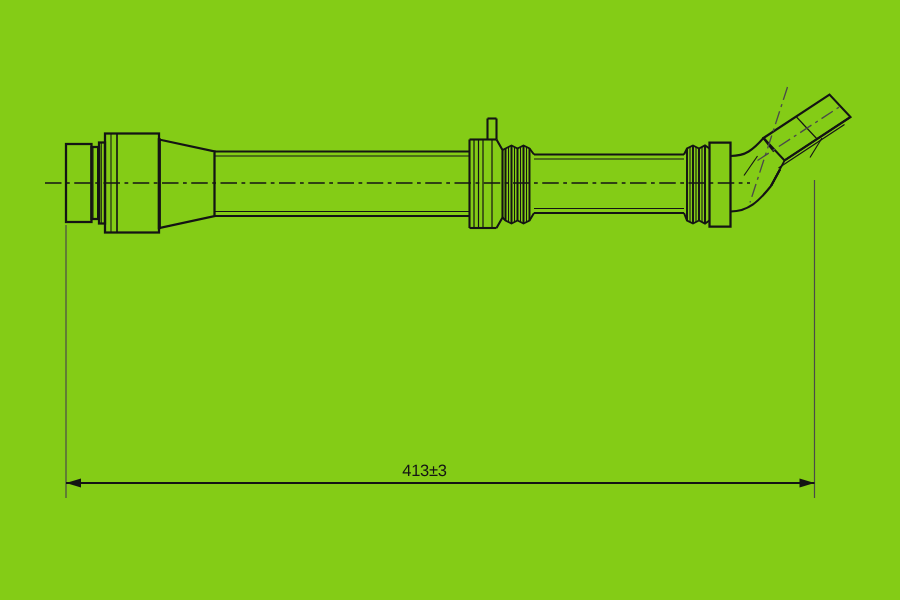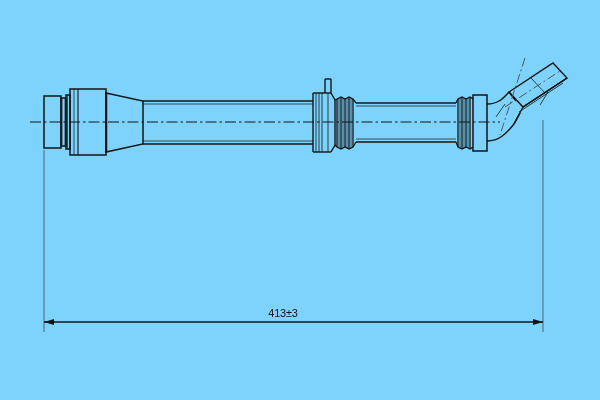--- a/index.html
+++ b/index.html
@@ -8,21 +8,21 @@
     padding: 0;
     background: #ffffff;
   }
   body {
     font-family: "Liberation Sans", sans-serif;
   }
   #drawing-root {
     position: relative;
     width: 600px;
     height: 400px;
-    background: #7dd3fc;
+    background: #84cc16;
     overflow: hidden;
   }
   #drawing-svg {
     display: block;
     width: 600px;
     height: 400px;
   }
   .dim-text {
     font-family: "Liberation Sans", sans-serif;
     font-size: 11px;

